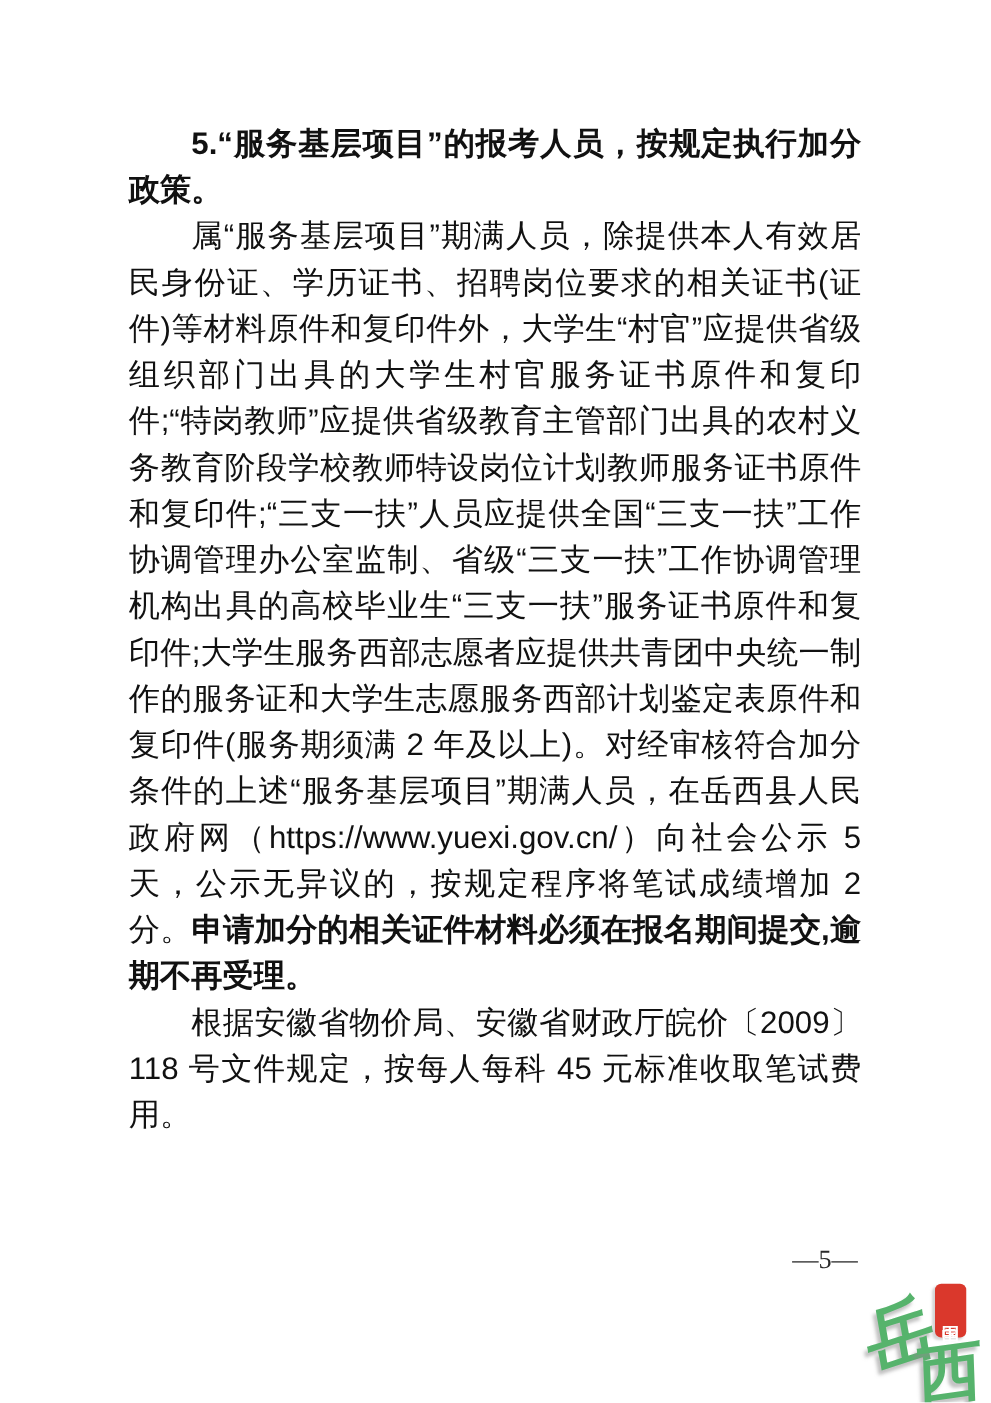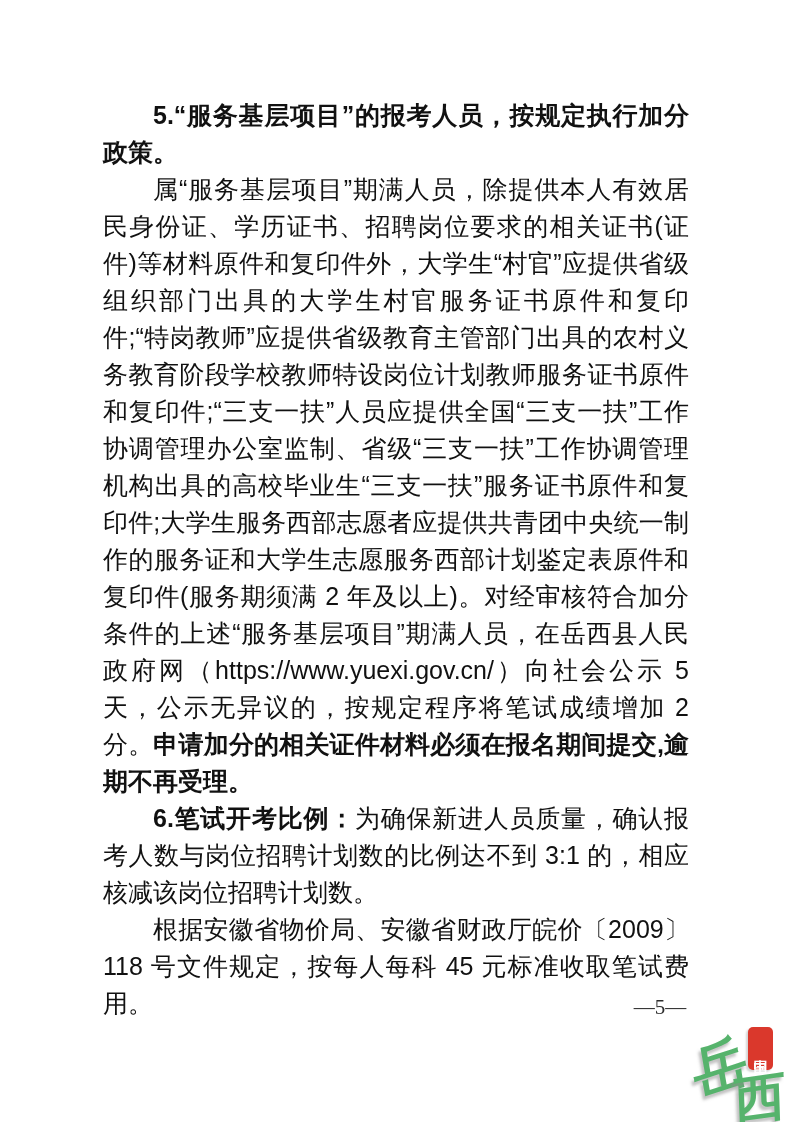--- a/index.html
+++ b/index.html
@@ -93,21 +93,20 @@
     box-shadow: -2px 2px 2px rgba(150, 150, 150, 0.4);
   }
 </style>
 </head>
 <body>
 
 <div class="page">
   <div class="doc-body">
       <p class="para"><span class="run bold">5.“服务基层项目”的报考人员，按规定执行加分政策。</span></p>
       <p class="para"><span class="run">属“服务基层项目”期满人员，除提供本人有效居民身份证、学历证书、招聘岗位要求的相关证书(证件)等材料原件和复印件外，大学生“村官”应提供省级组织部门出具的大学生村官服务证书原件和复印件;“特岗教师”应提供省级教育主管部门出具的农村义务教育阶段学校教师特设岗位计划教师服务证书原件和复印件;“三支一扶”人员应提供全国“三支一扶”工作协调管理办公室监制、省级“三支一扶”工作协调管理机构出具的高校毕业生“三支一扶”服务证书原件和复印件;大学生服务西部志愿者应提供共青团中央统一制作的服务证和大学生志愿服务西部计划鉴定表原件和复印件(服务期须满 2 年及以上)。对经审核符合加分条件的上述“服务基层项目”期满人员，在岳西县人民政府网（https://www.yuexi.gov.cn/）向社会公示 5 天，公示无异议的，按规定程序将笔试成绩增加 2 分。</span><span class="run bold">申请加分的相关证件材料必须在报名期间提交,逾期不再受理。</span></p>
-      <p class="para"><span class="run bold">6.笔试开考比例：</span><span class="run">为确保新进人员质量，确认报考人数与岗位招聘计划数的比例达不到 3:1 的，相应核减该岗位招聘计划数。</span></p>
       <p class="para"><span class="run">根据安徽省物价局、安徽省财政厅皖价〔2009〕118 号文件规定，按每人每科 45 元标准收取笔试费用。</span></p>
     </div>
 
   <div class="page-number">—5—</div>
 
   <div class="watermark">
     <span class="wm-char wm-yue" style="color: rgb(86, 179, 108);">岳</span>
     <span class="wm-char wm-xi" style="color: rgb(86, 179, 108);">西</span>
     <span class="wm-stamp" style="background: rgb(218, 56, 44);">中国</span>
   </div>

